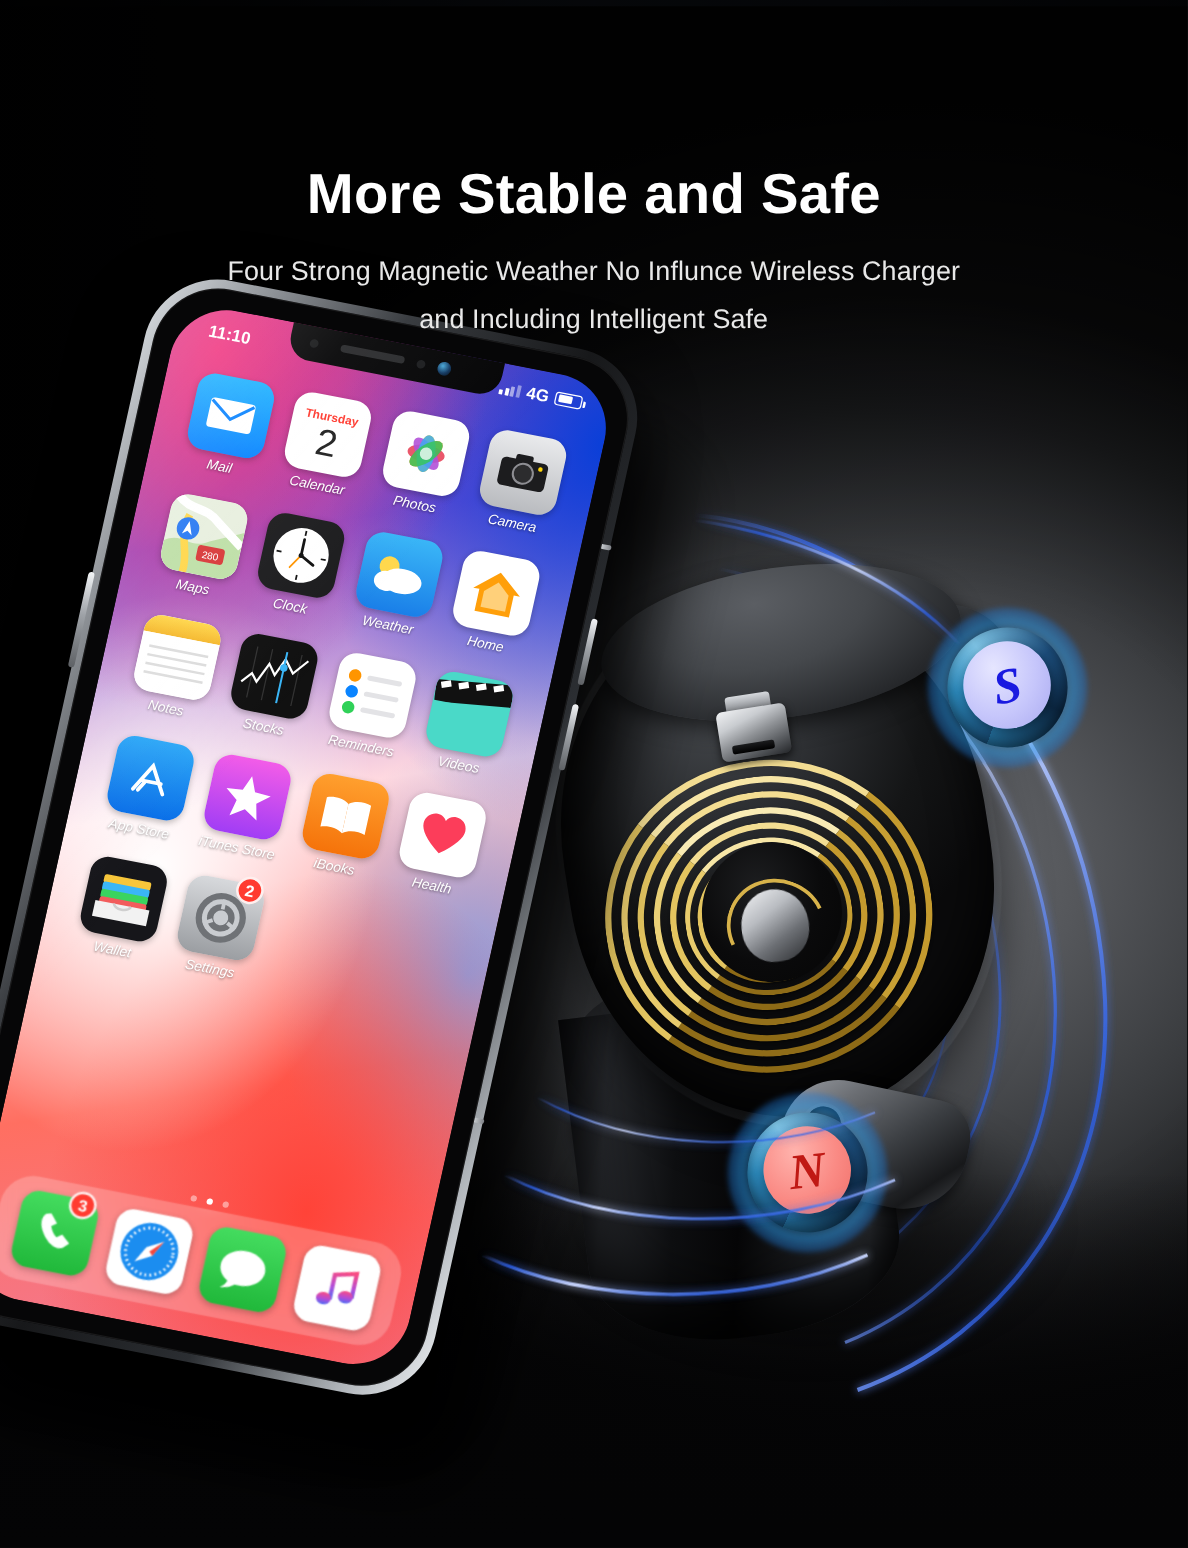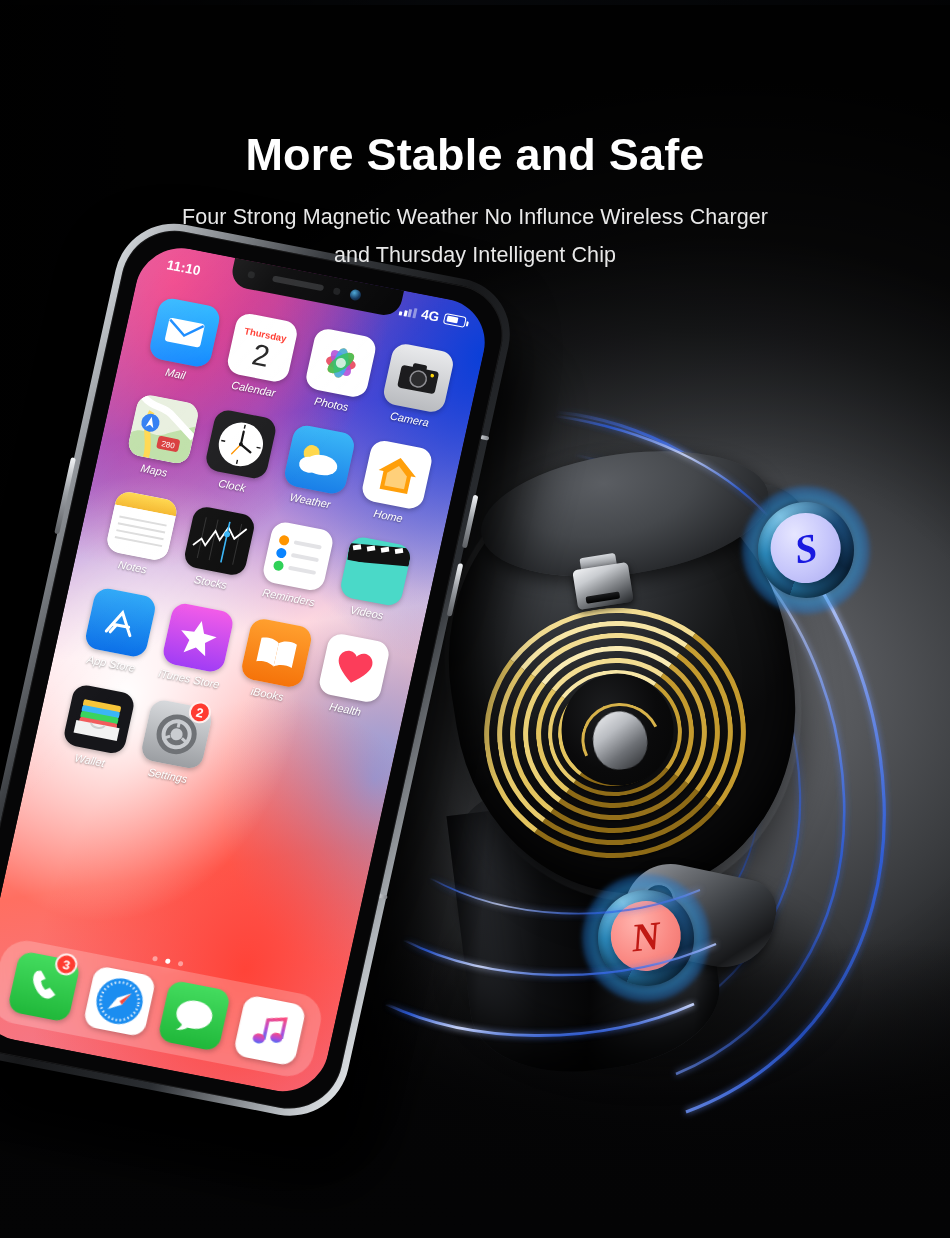--- a/index.html
+++ b/index.html
@@ -768,16 +768,16 @@
       <path d="M556,416 C648,430 722,466 768,516" stroke-width="2.4" opacity=".85"></path>
     </g>
   </svg>
 
   <div class="bg-vignette"></div>
   <div class="bg-floor"></div>
 
   <div class="headings">
     <div class="title">More Stable and Safe</div>
     <div class="sub">Four Strong Magnetic Weather No Influnce Wireless Charger</div>
-    <div class="sub" style="margin-top:0;">and Thursday Intelligent Chip</div>
+    <div class="sub" style="margin-top:0;">and Including Intelligent Safe</div>
   </div>
 
 </div>
 
 </body></html>

